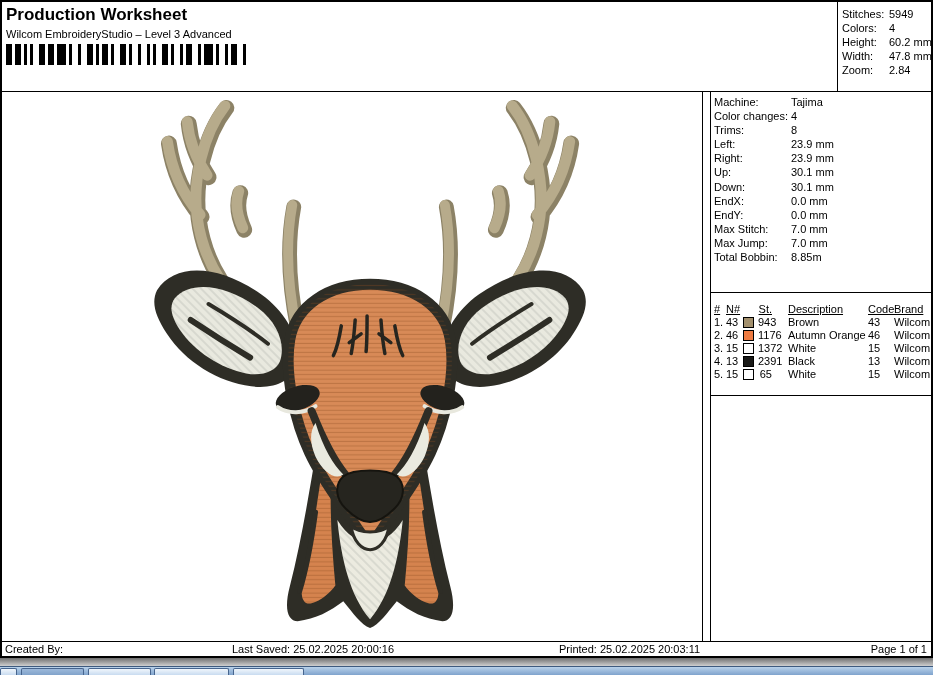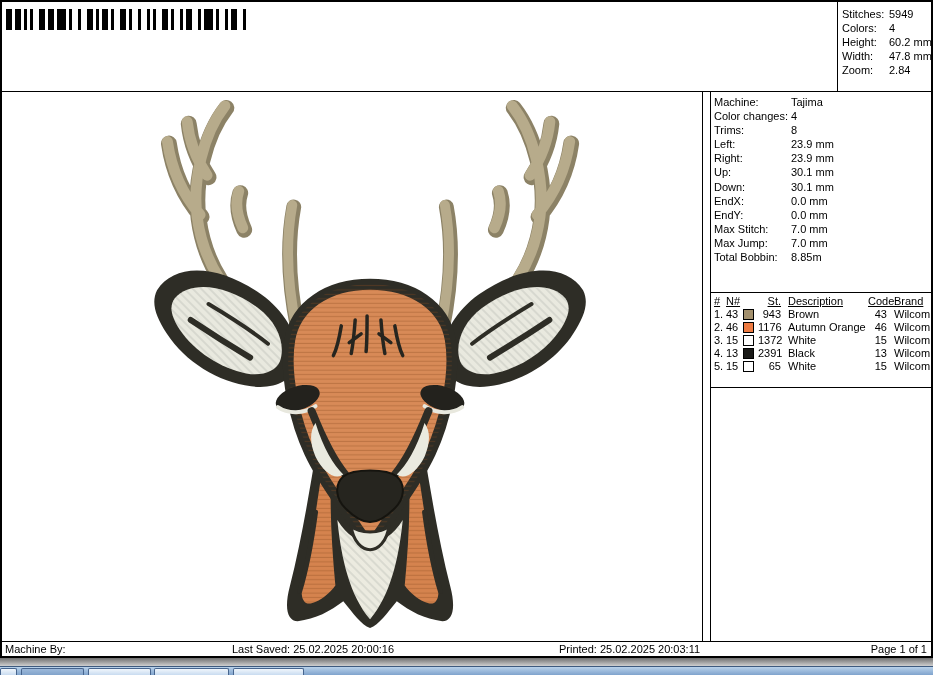--- a/index.html
+++ b/index.html
@@ -22,30 +22,30 @@
   .kv .k { display:inline-block; width:54px; }
   .stats-box { width:94px; border-left:1px solid #000; padding:5px 0 0 4px; flex:none; }
   .stats-row { display:flex; line-height:14px; white-space:nowrap;align-items:center; }
   .stats-row .k { width:47px; flex:none; }
 
   
   .main-row { flex:1; display:flex; min-height:0; }
   .deer-area { flex:1; border-right:1px solid #000; margin-right:7px; position:relative; background:#fff; }
   .deer-svg { position:absolute; left:142px; top:4px; width:462px; height:540px; }
 
-  .right-panel { width:221px; flex:none; border-left:1px solid #000; display:flex; flex-direction:column; }
+  .right-panel { width:221px; flex:none; border-left:1px solid #000; display:flex; flex-direction:column;gap:8px; }
   .machine-box { height:201px; flex:none; border-bottom:1px solid #000; padding:3px 0 0 3px; overflow:hidden; }
   .m-row { display:flex; line-height:14.1px; white-space:nowrap; }
   .m-row .k { width:77px; flex:none; }
 
   .stopseq-box { height:95px; flex:none; border-bottom:1px solid #000; padding:2px 0 0 3px; overflow:hidden; }
   .ss-title { line-height:14px; }
   .ss-line { display:grid; grid-template-columns:12px 17px 15px 30px 80px 26px 37px;
              line-height:13px; align-items:center; white-space:nowrap; }
-  .ss-line .right { text-align:right; padding-right:7px; }
+  .ss-line .right { text-align:right; padding-right:16px; }
   .ss-head span { text-decoration:underline; }
   .sw { width:11px; height:11px; border:1px solid #000; background:#fff; }
   .fill-box { flex:1; }
 
   
   .footer { height:15px; flex:none; border-top:1px solid #000; position:relative; }
   .footer span { position:absolute; top:1px; white-space:nowrap; }
   .f-created { left:3px; }
   .f-saved   { left:230px; }
   .f-printed { left:557px; }
@@ -65,20 +65,22 @@
   .b4 { left:154px; width:75px; }
   .b5 { left:233px; width:71px; }
 </style>
 </head>
 <body>
 
 <div class="page">
 
   <div class="header-band">
     <div class="header-left">
+      <div class="title">Production Worksheet</div>
+      <div class="subtitle">Wilcom EmbroideryStudio – Level 3 Advanced</div>
       <div class="barcode">
           <div style="width: 6px; background: rgb(0, 0, 0);"></div>
           <div style="width: 3px; background: rgb(255, 255, 255);"></div>
           <div style="width: 6px; background: rgb(0, 0, 0);"></div>
           <div style="width: 3px; background: rgb(255, 255, 255);"></div>
           <div style="width: 3px; background: rgb(0, 0, 0);"></div>
           <div style="width: 3px; background: rgb(255, 255, 255);"></div>
           <div style="width: 3px; background: rgb(0, 0, 0);"></div>
           <div style="width: 6px; background: rgb(255, 255, 255);"></div>
           <div style="width: 6px; background: rgb(0, 0, 0);"></div>
@@ -356,21 +358,21 @@
           <span class="right">15</span>
           <span>Wilcom</span>
         </div>
       </div>
 
       <div class="fill-box"></div>
     </div>
   </div>
 
   <div class="footer">
-    <span class="f-created">Machine By:</span>
+    <span class="f-created">Created By:</span>
     <span class="f-saved">Last Saved: 25.02.2025 20:00:16</span>
     <span class="f-printed">Printed: 25.02.2025 20:03:11</span>
     <span class="f-page">Page 1 of 1</span>
   </div>
 </div>
 
 <div class="window-gap"></div>
 <div class="taskbar">
   <div class="tb-btn b1"></div>
   <div class="tb-btn b2 active"></div>

